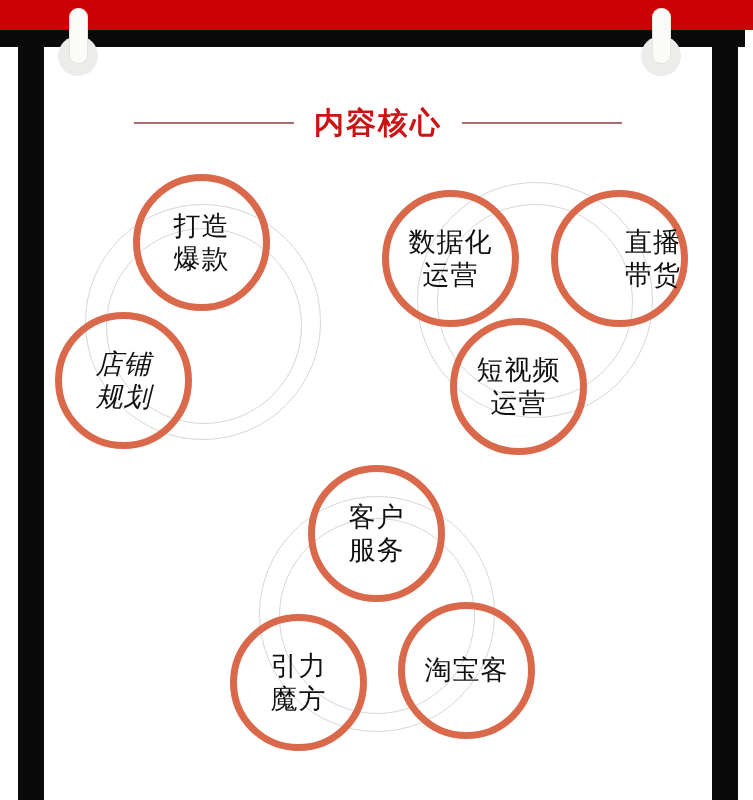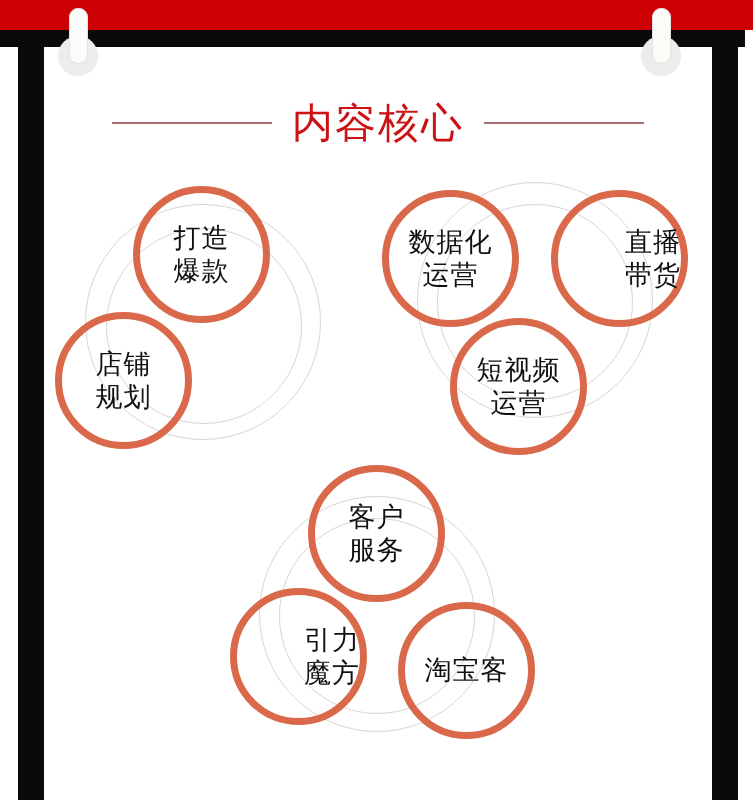--- a/index.html
+++ b/index.html
@@ -102,22 +102,22 @@
     align-items: center;
     justify-content: center;
   }
   .title-rule {
     height: 2px;
     width: 160px;
     background: #ab6e70;
     flex: none;
   }
   .title-text {
-    font-size: 41px;
-    font-weight: normal;
+    font-size: 30px;
+    font-weight: bold;
     color: #cc1212;
     letter-spacing: 2px;
     padding: 0 20px;
     white-space: nowrap;
     line-height: 1;
     font-family: "DejaVu Sans", "Liberation Sans", sans-serif;
   }
 
   
   .cluster {
@@ -173,25 +173,25 @@
   <div class="title-row">
     <div class="title-rule"></div>
     <div class="title-text">内容核心</div>
     <div class="title-rule"></div>
   </div>
 
   <div class="cluster" style="left:44px; top:170px; width:330px; height:290px;">
     <div class="ghost" style="left:41px; top:34px; width:236px; height:236px;"></div>
     <div class="ghost" style="left:62px; top:58px; width:196px; height:196px;"></div>
 
-    <div class="bubble" style="left:89px; top:16px; width:137px; height:137px;">
+    <div class="bubble" style="left:89px; top:4px; width:137px; height:137px;">
       <span class="label">打造
 爆款</span>
     </div>
-    <div class="bubble" style="left:11px; top:142px; width:137px; height:137px;">
+    <div class="bubble" style="left:11px; top:142px; width:137px; height:137px;font-style:italic;">
       <span class="label">店铺
 规划</span>
     </div>
   </div>
 
   <div class="cluster" style="left:368px; top:170px; width:340px; height:290px;">
     <div class="ghost" style="left:49px; top:12px; width:236px; height:236px;"></div>
     <div class="ghost" style="left:69px; top:34px; width:196px; height:196px;"></div>
 
     <div class="bubble" style="left:14px; top:20px; width:137px; height:137px;">
@@ -209,21 +209,21 @@
   </div>
 
   <div class="cluster" style="left:215px; top:462px; width:340px; height:290px;">
     <div class="ghost" style="left:44px; top:34px; width:236px; height:236px;"></div>
     <div class="ghost" style="left:64px; top:56px; width:196px; height:196px;"></div>
 
     <div class="bubble" style="left:93px; top:3px; width:137px; height:137px;">
       <span class="label">客户
 服务</span>
     </div>
-    <div class="bubble" style="left:15px; top:126px; width:137px; height:137px;justify-content:flex-end;">
+    <div class="bubble" style="left:15px; top:152px; width:137px; height:137px;">
       <span class="label">引力
 魔方</span>
     </div>
     <div class="bubble" style="left:183px; top:140px; width:137px; height:137px;">
       <span class="label">淘宝客</span>
     </div>
   </div>
 
 </div>
 

